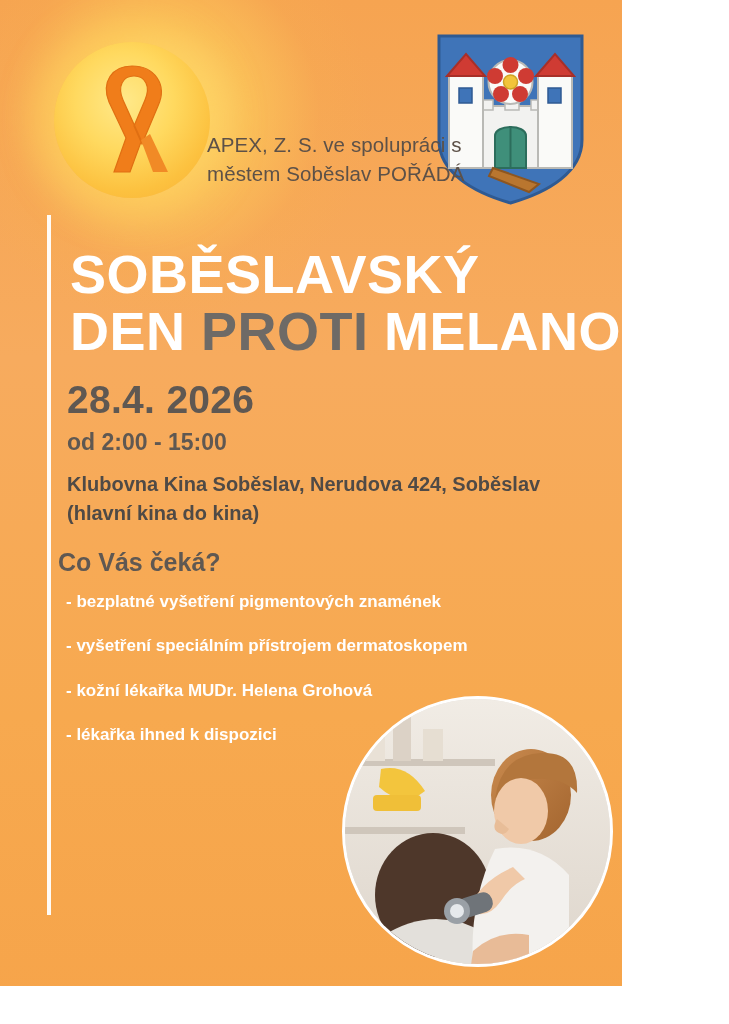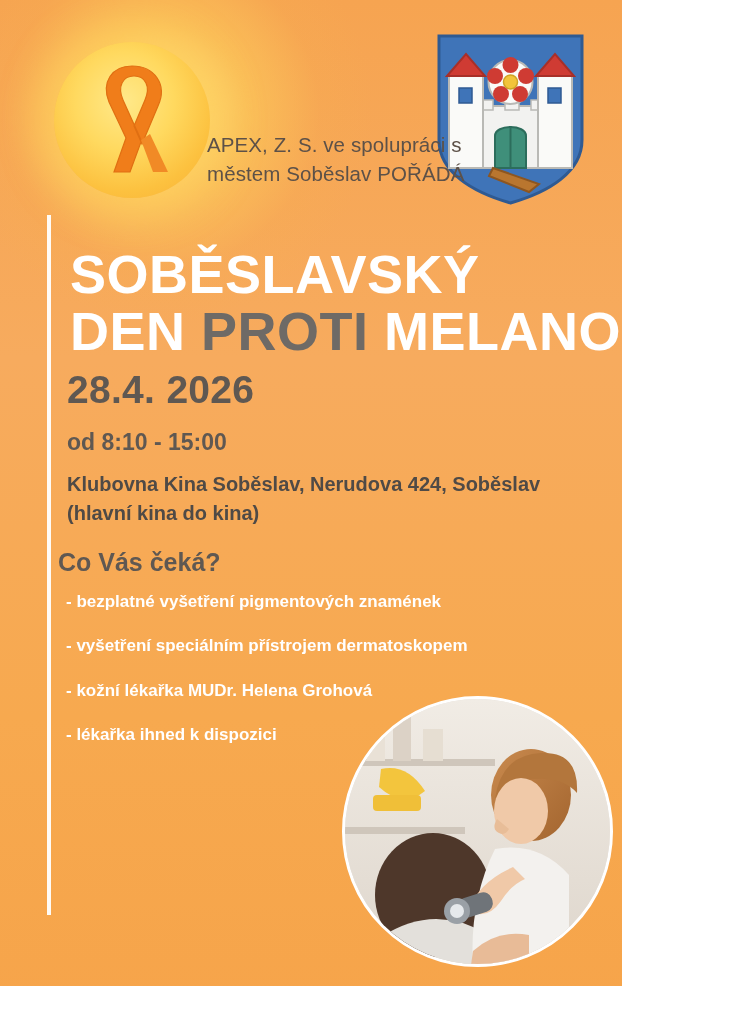--- a/index.html
+++ b/index.html
@@ -108,21 +108,21 @@
     letter-spacing: 0.5px;
     white-space: nowrap;
     margin-top: 3px;
   }
   .t-white { color: #ffffff; }
   .t-gray  { color: #6e6a66; }
 
   .date {
     position: absolute;
     left: 67px;
-    top: 368px;
+    top: 378px;
     color: #5f5852;
     font-size: 39px;
     font-weight: 700;
     letter-spacing: 0.3px;
   }
   .time {
     position: absolute;
     left: 67px;
     top: 429px;
     color: #5f5852;
@@ -250,21 +250,21 @@
   <div class="vrule"></div>
 
   <div class="title-block">
     <div class="title-line1">SOBĚSLAVSKÝ</div>
     <div class="title-line2">
       <span class="t-white">DEN </span><span class="t-gray">PROTI </span><span class="t-white">MELANOMU</span>
     </div>
   </div>
 
   <div class="date">28.4. 2026</div>
-  <div class="time">od 8:10 - 15:00</div>
+  <div class="time">od 2:00 - 15:00</div>
 
   <div class="venue">
     <div>Klubovna Kina Soběslav, Nerudova 424, Soběslav</div>
     <div>(hlavní kina do kina)</div>
   </div>
 
   <div class="question">Co Vás čeká?</div>
 
   <ul class="bullets">
     <li>- bezplatné vyšetření pigmentových znamének</li>

